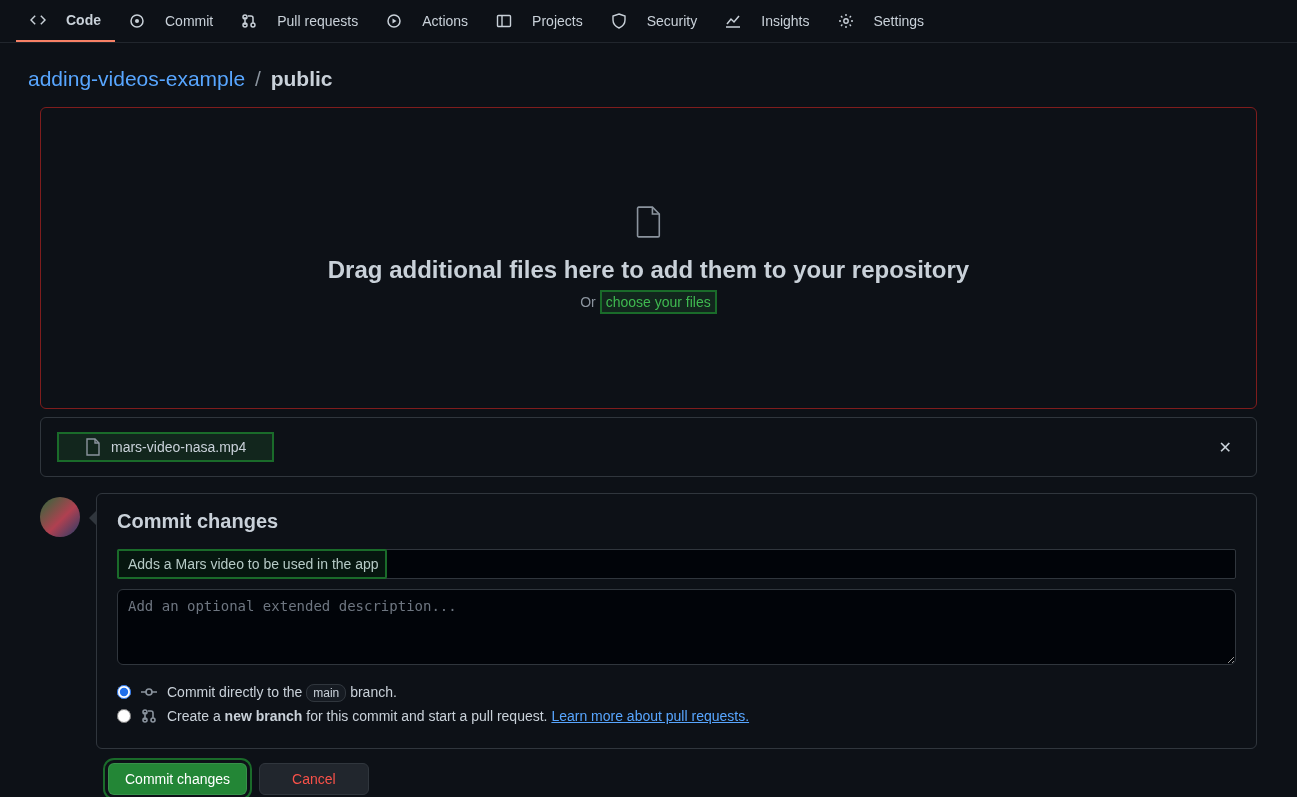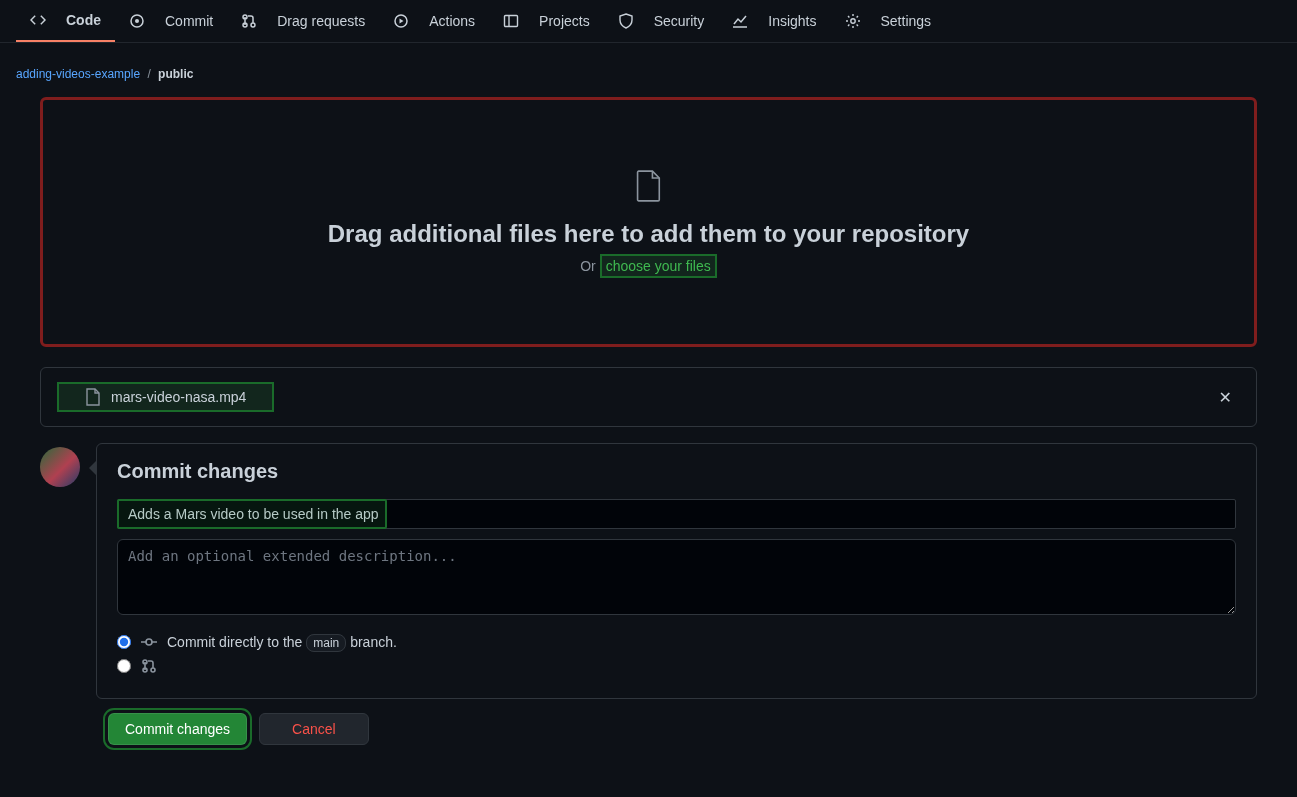--- a/index.html
+++ b/index.html
@@ -29,36 +29,36 @@
   cursor: pointer;
 }
 .nav-item.active {
   border-bottom: 2px solid #f78166;
   font-weight: 600;
 }
 .nav-icon { width: 16px; height: 16px; fill: currentColor; display:inline-block; vertical-align:middle; }
 
 
 .breadcrumb {
-  padding: 24px 40px 16px 16px;
-  font-size: 12px;
+  padding: 24px 40px 16px 28px;
+  font-size: 21px;
 }
 .breadcrumb a { color: #58a6ff; text-decoration: none; }
 .breadcrumb .sep { color: #8b949e; margin: 0 4px; }
 .breadcrumb .current { color: #c9d1d9; font-weight: 600; }
 
 .main { padding: 0 40px; }
 
 
 .dropzone {
-  border: 3px solid #7f1d1d;
+  border: 1px solid #7f1d1d;
   border-radius: 6px;
-  padding: 70px 20px;
+  padding: 98px 20px;
   text-align: center;
-  margin-bottom: 20px;
+  margin-bottom: 8px;
 }
 .dropzone .file-icon { width: 28px; height: 32px; stroke:#8b949e; fill:none; stroke-width:1.4; display:block; margin:0 auto 18px auto; }
 .dropzone h2 { color: #c9d1d9; font-size: 24px; font-weight: 600; margin-bottom: 10px; }
 .dropzone .or { color: #8b949e; }
 .choose-link { color: #3fb950; text-decoration: none; border:2px solid #1a6b2a; background: rgba(46,160,67,0.15); padding:2px 4px;}
 
 
 .file-row {
   border: 1px solid #30363d;
   border-radius: 6px;
@@ -144,21 +144,21 @@
     <svg class="nav-icon" viewBox="0 0 16 16">
         <circle cx="8" cy="8" r="6" fill="none" stroke="currentColor" stroke-width="1.5"></circle>
         <circle cx="8" cy="8" r="2"></circle>
       </svg>
     <span>Commit</span>
   </div>
   <div class="nav-item">
     <svg class="nav-icon" viewBox="0 0 16 16">
         <path fill="none" stroke="currentColor" stroke-width="1.5" d="M4 4v8M4 2a2 2 0 100 4 2 2 0 000-4zm0 8a2 2 0 100 4 2 2 0 000-4zm8 0a2 2 0 100 4 2 2 0 000-4zM7 3h3a2 2 0 012 2v5"></path>
       </svg>
-    <span>Drag requests</span>
+    <span>Pull requests</span>
   </div>
   <div class="nav-item">
     <svg class="nav-icon" viewBox="0 0 16 16">
         <circle cx="8" cy="8" r="6" fill="none" stroke="currentColor" stroke-width="1.5"></circle>
         <path d="M6.5 5.5l4 2.5-4 2.5z"></path>
       </svg>
     <span>Actions</span>
   </div>
   <div class="nav-item">
     <svg class="nav-icon" viewBox="0 0 16 16">
@@ -241,20 +241,26 @@
           <span class="code-chip">main</span>
           <span> branch.</span>
         </span>
       </label>
 
       <label class="radio-row">
         <input type="radio" name="cm" style="">
         <svg class="commit-ic" viewBox="0 0 16 16">
             <path d="M4 4v8M4 2a2 2 0 100 4 2 2 0 000-4zm0 8a2 2 0 100 4 2 2 0 000-4zm8 0a2 2 0 100 4 2 2 0 000-4zM7 3h3a2 2 0 012 2v5"></path>
           </svg>
+        <span>
+          <span>Create a </span>
+          <strong>new branch</strong>
+          <span> for this commit and start a pull request. </span>
+          <a href="#" class="learn">Learn more about pull requests.</a>
+        </span>
       </label>
     </div>
   </div>
 
   <div class="actions">
     <button class="btn-commit">Commit changes</button>
     <button class="btn-cancel">Cancel</button>
   </div>
 
 </div>

